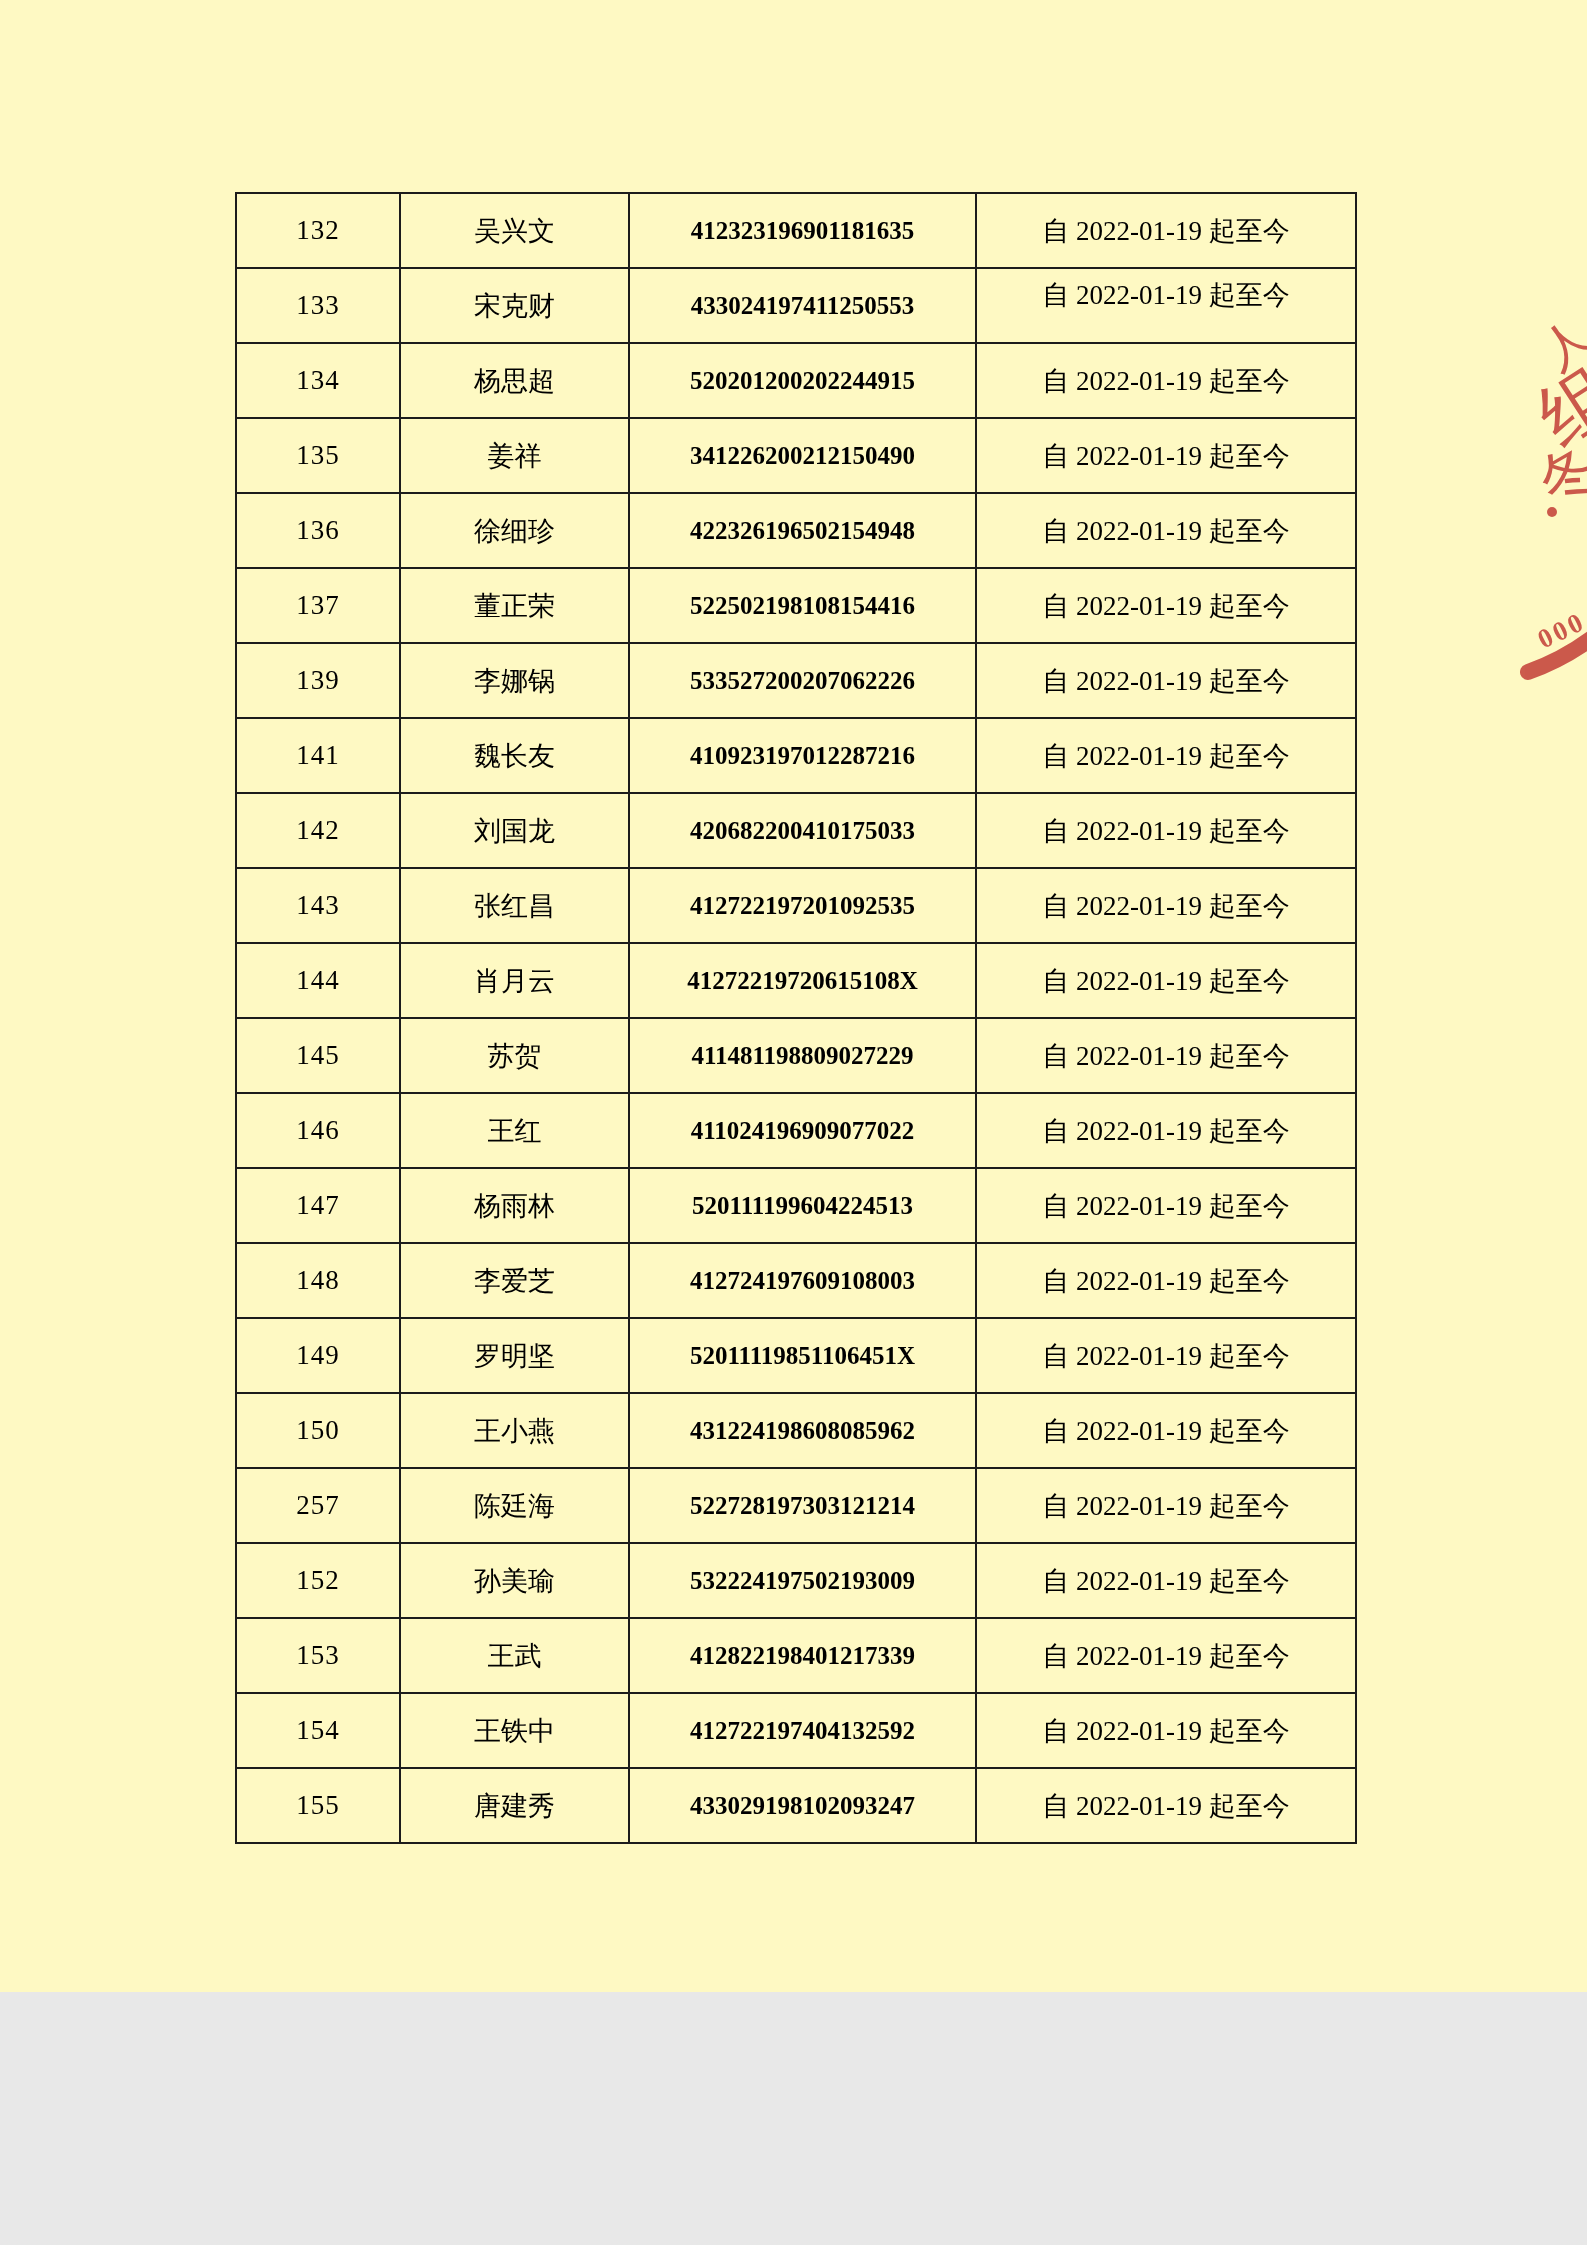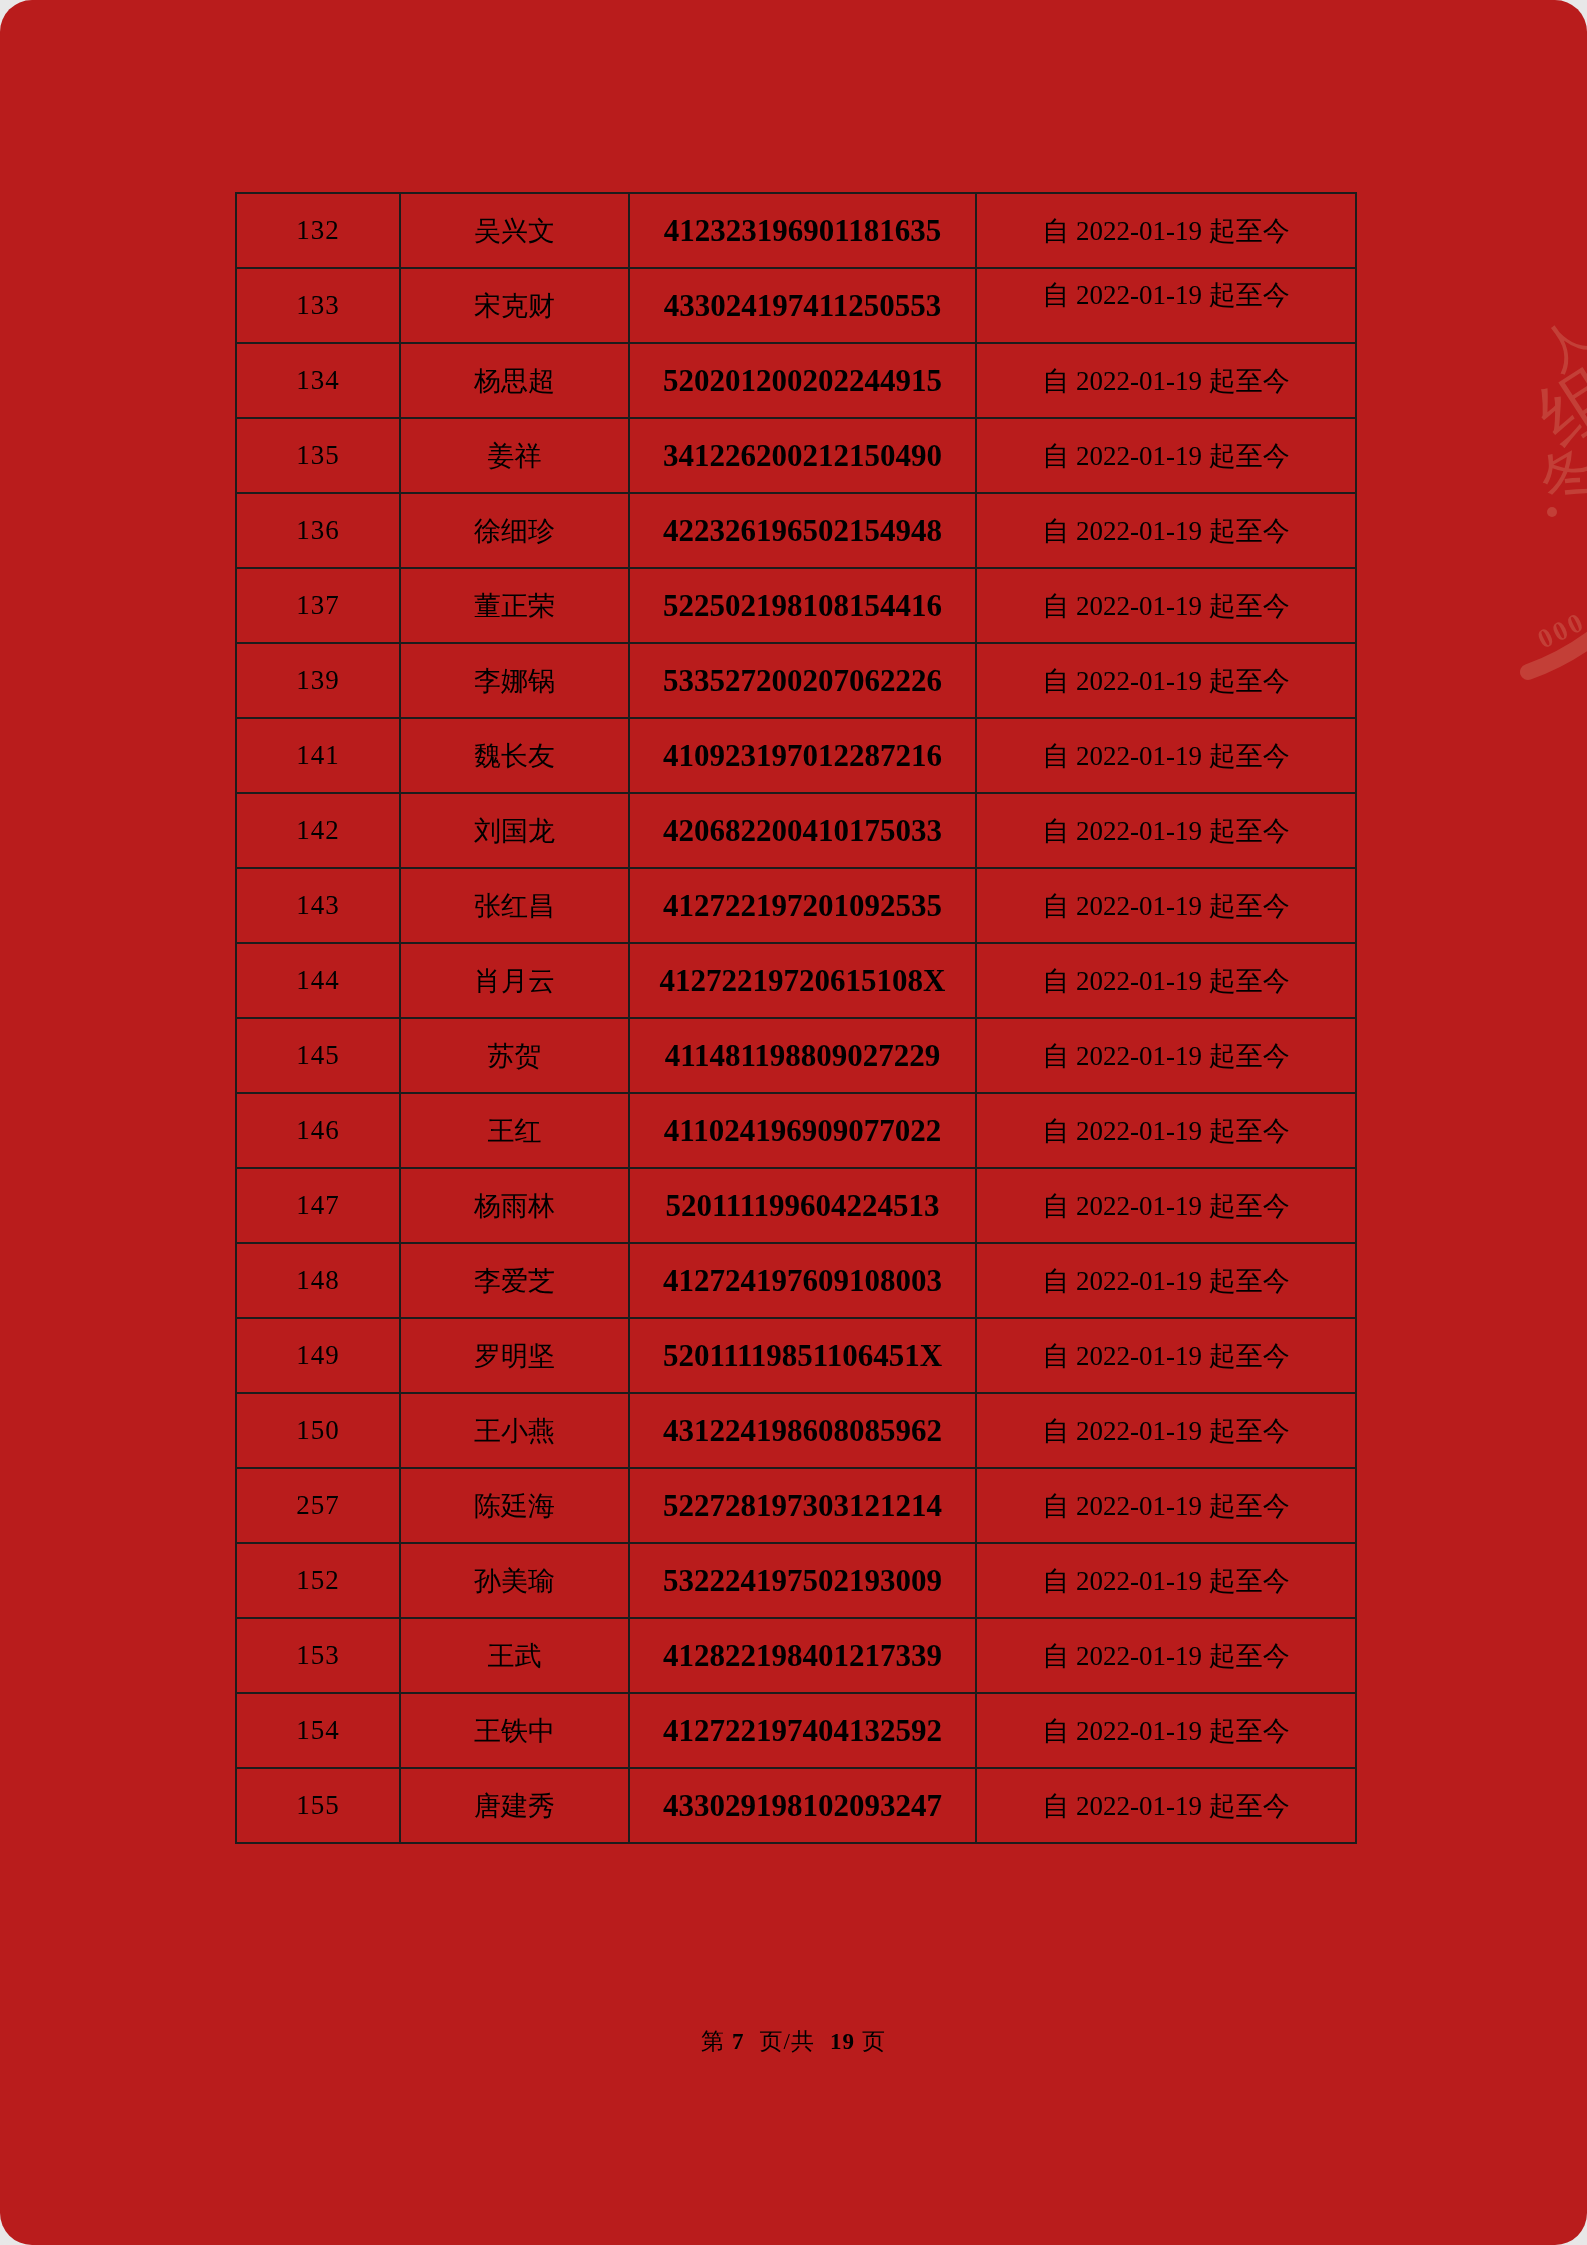--- a/index.html
+++ b/index.html
@@ -1,41 +1,40 @@
 <!DOCTYPE html>
 <html><head>
 <meta charset="utf-8">
 <style>
   html,body{margin:0;padding:0;background:#e8e8e8;}
   .page{
     position:relative;
-    width:1587px;height:2245px;
-    background:#b91c1c;
+    width:1587px;height:1992px;
+    background:#fef9c3;
     overflow:hidden;
     font-family:"Liberation Serif","DejaVu Serif",serif;
     color:#000;
-    border-radius:32px;
   }
   table.roster{
     position:absolute;left:235px;top:192px;
     border-collapse:collapse;
     table-layout:fixed;
     width:1120px;
   }
   table.roster td{
     border:2px solid #1c1c1c;
     text-align:center;
     vertical-align:middle;
     overflow:hidden;
     padding:0;
   }
   table.roster tr{height:75px;}
   td.cell-no{font-size:27px;letter-spacing:1px;}
   td.cell-name{font-size:27px;}
-  td.cell-id{font-size:31px;font-weight:bold;letter-spacing:0px;}
+  td.cell-id{font-size:25px;font-weight:bold;letter-spacing:0px;}
   td.cell-period{font-size:27px;}
   tr.period-top td.cell-period{vertical-align:top;padding-top:8px;}
   .footer{
     position:absolute;left:0;top:2026px;width:1587px;
     text-align:center;
     font-size:23px;
     letter-spacing:1px;
   }
   .footer .num{font-weight:bold;margin:0 7px;}
   .footer .sep{margin:0 8px;}

